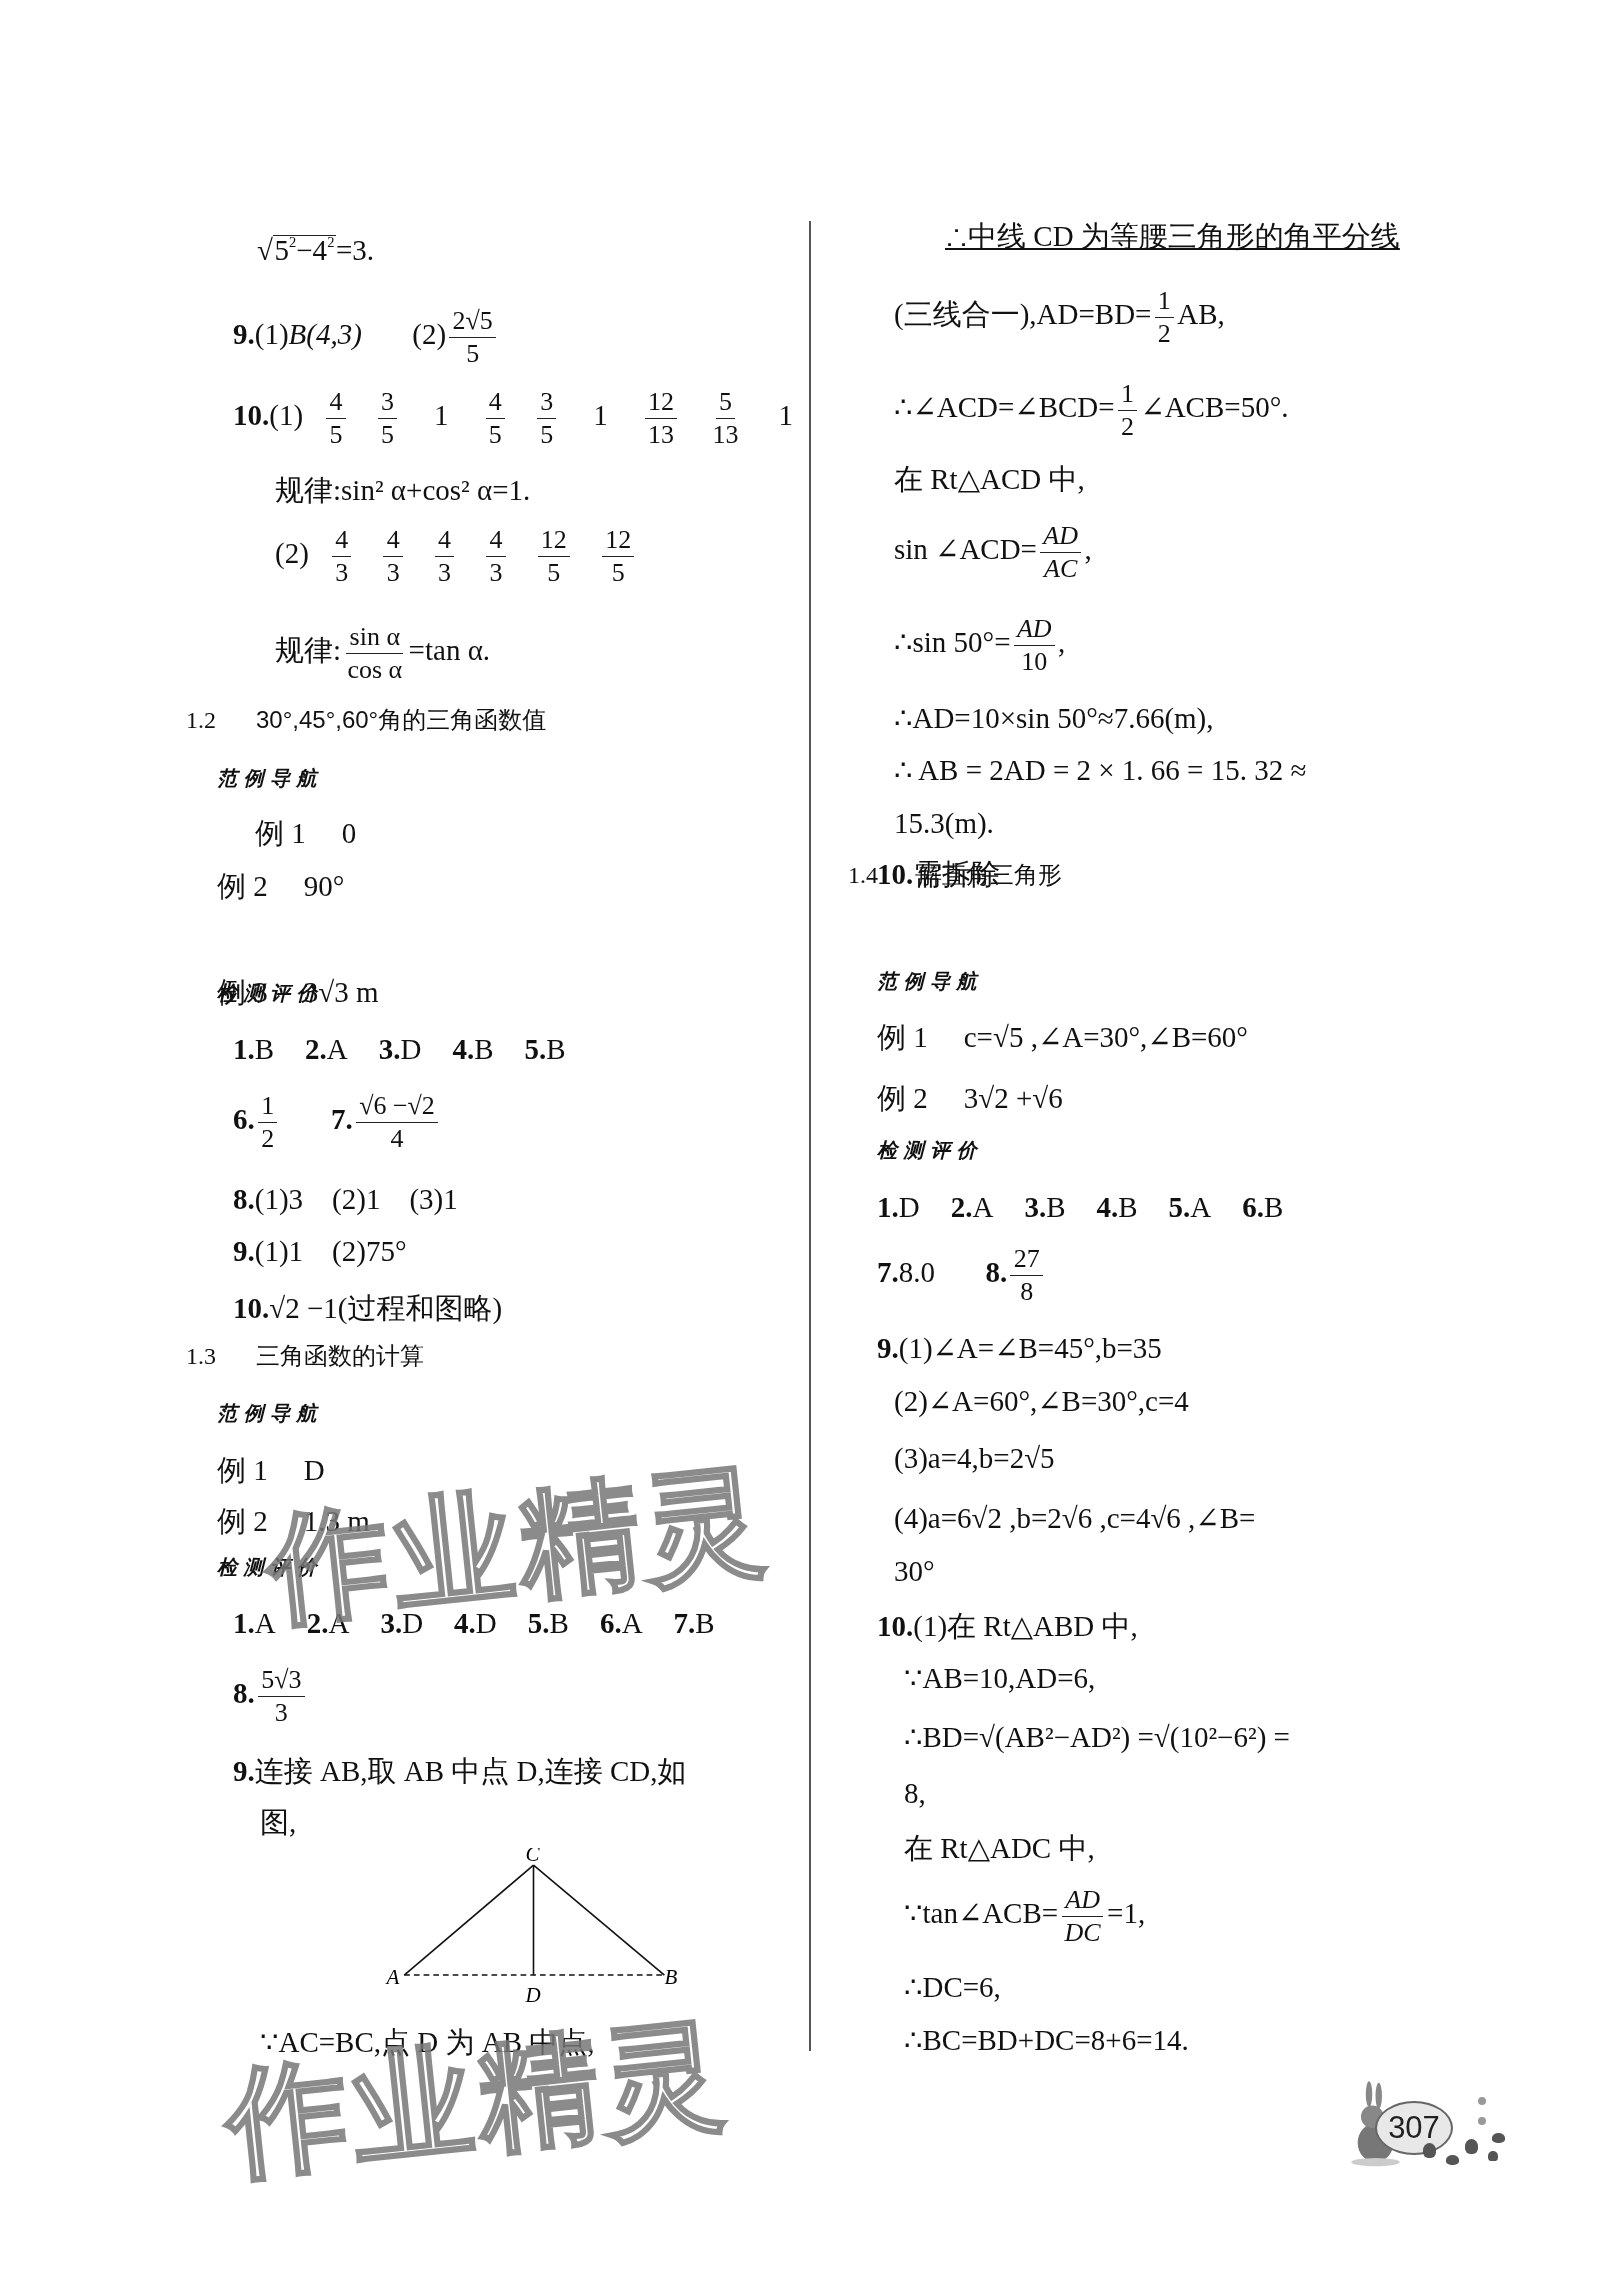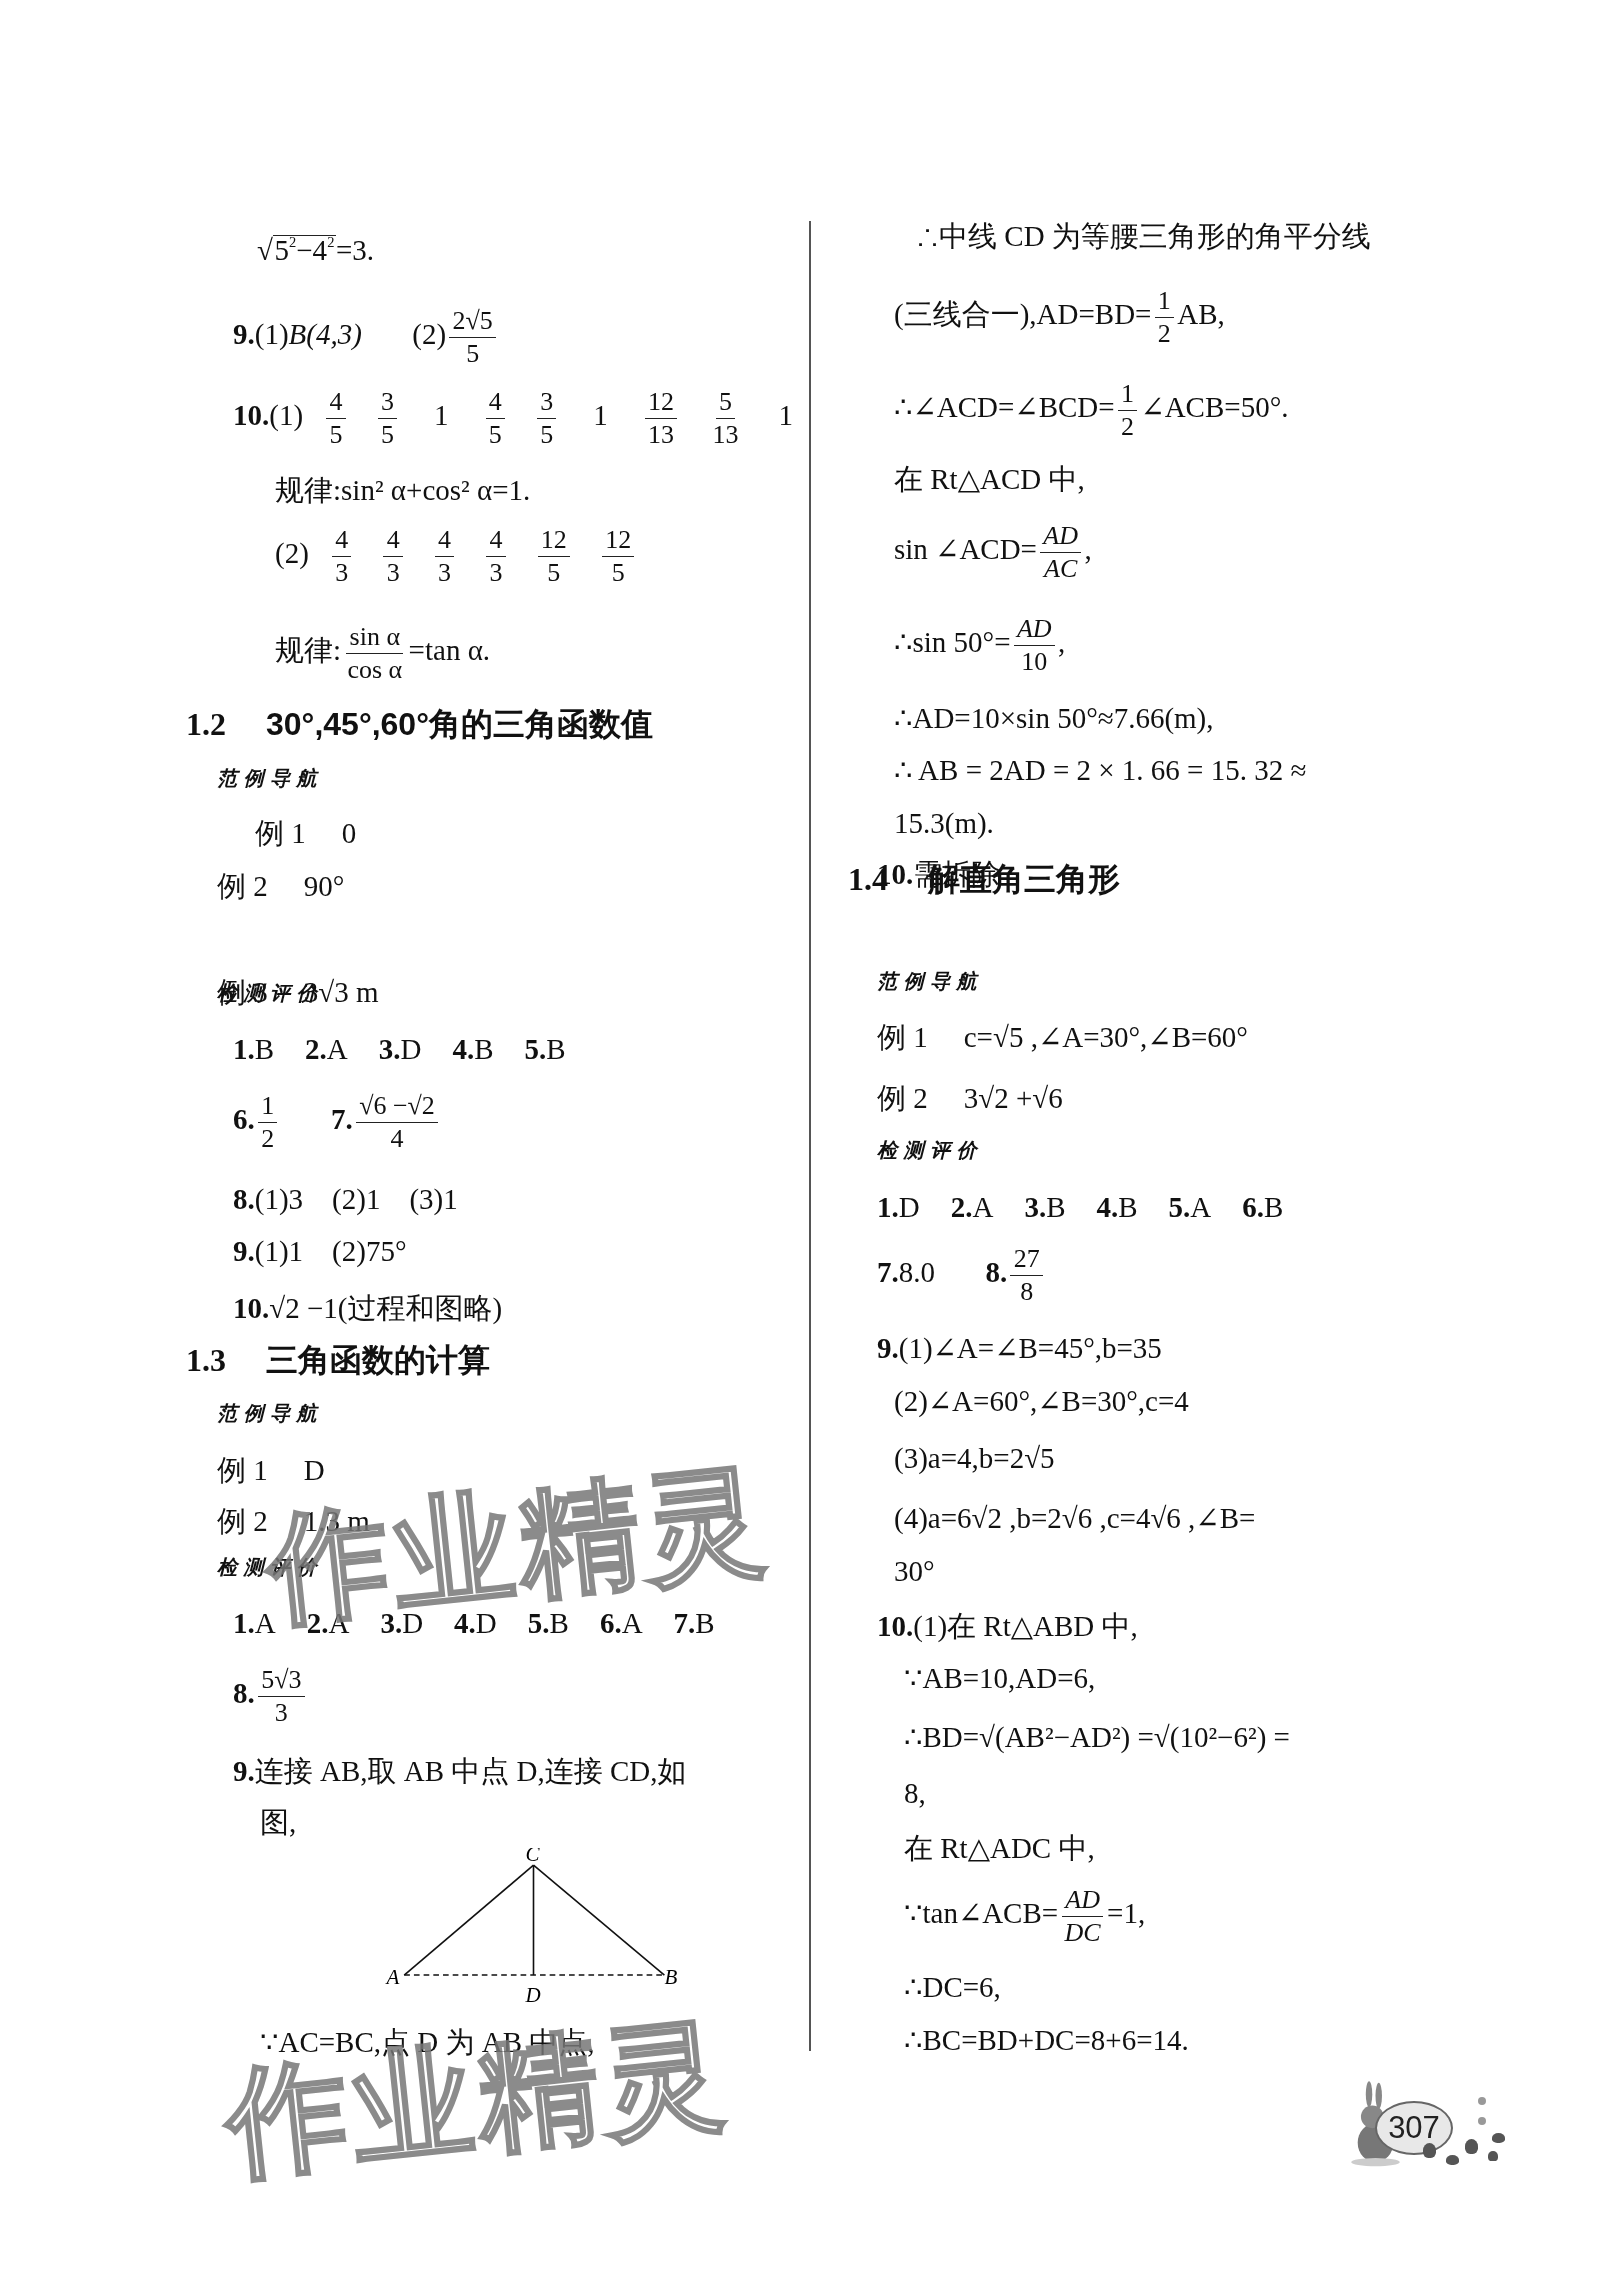--- a/index.html
+++ b/index.html
@@ -4,21 +4,21 @@
 <style>
   html, body { margin:0; padding:0; }
   body {
     width:1619px; height:2273px; background:#ffffff; position:relative; overflow:hidden;
     font-family:"Liberation Serif","DejaVu Serif",serif; color:#111; font-size:29px;
   }
   .col { position:absolute; top:0; }
   .ln { position:absolute; white-space:nowrap; line-height:1; }
   .b { font-weight:bold; }
   .i { font-style:italic; }
-  .h2 { font-family:"Liberation Sans","DejaVu Sans",sans-serif; font-weight:bold; font-size:32px; }
+  .h2 { font-family:"Liberation Sans","DejaVu Sans",sans-serif; font-weight:normal; font-size:24px; }
   .h2 .num { font-family:"Liberation Serif",serif; }
   .sub { font-family:"DejaVu Serif",serif; font-weight:bold; font-size:20px; font-style:italic; letter-spacing:6.5px; }
   .frac { display:inline-flex; flex-direction:column; align-items:center; vertical-align:middle; margin:0 3.2px; font-size:26px; line-height:1.1; }
   .frac .n { padding:0 3.2px 1.6px 3.2px; border-bottom:1.6px solid #222; }
   .frac .d { padding:1.6px 3.2px 0 3.2px; }
   .sqrt { display:inline-flex; align-items:flex-end; }
   .sqrt .rad { font-size:1em; }
   .sqrt .arg { border-top:1.6px solid #222; padding:0 1.6px; }
   sup { font-size:0.5em; vertical-align:0.9em; line-height:0; }
   .gap { display:inline-block; width:36px; }
@@ -163,21 +163,21 @@
     <text x="352" y="168" font-family="Liberation Serif, serif" font-style="italic" font-size="26">B</text>
     <text x="180" y="190" font-family="Liberation Serif, serif" font-style="italic" font-size="26">D</text>
   </svg>
 
   <div class="ln" style="left:260px;top:2028px;">∵AC=BC,点 D 为 AB 中点,</div>
 </div>
 
 <div class="divider"></div>
 
 <div class="col">
-  <div class="ln" style="left:916px;top:222px;">∴中线 CD 为等腰三角形的角平分线</div>
+  <div class="ln" style="left:945px;top:222px;text-decoration:underline;">∴中线 CD 为等腰三角形的角平分线</div>
   <div class="ln" style="left:894px;top:287px;">
     <span>(三线合一),AD=BD=</span><span class="frac">
         <span class="n">1</span>
         <span class="d">2</span>
       </span><span>AB,</span>
   </div>
   <div class="ln" style="left:894px;top:380px;">
     <span>∴∠ACD=∠BCD=</span><span class="frac">
         <span class="n">1</span>
         <span class="d">2</span>

